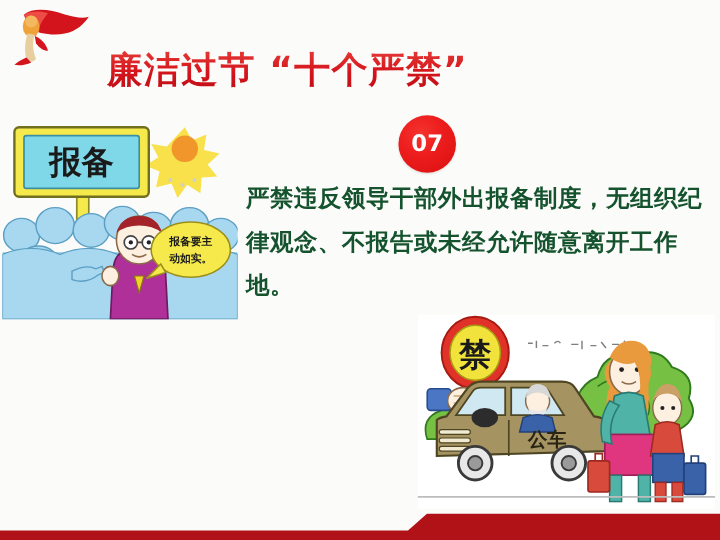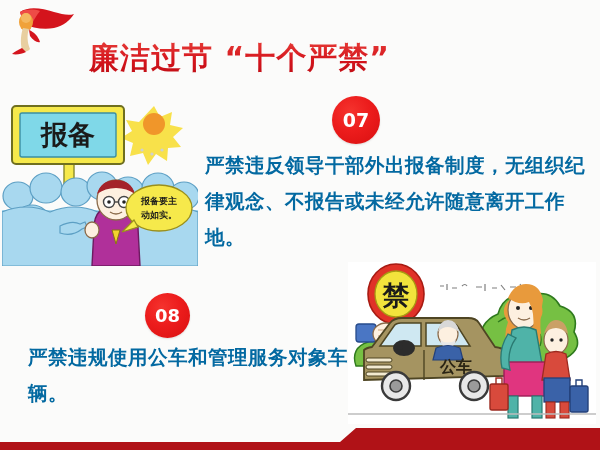--- a/index.html
+++ b/index.html
@@ -58,21 +58,21 @@
     justify-content: center;
     box-shadow: 0 1px 2px rgba(0,0,0,0.12);
     font-family: "DejaVu Sans", "Liberation Sans", sans-serif;
   }
   #badge07 { left: 332px; top: 96px; width: 48px; height: 48px; font-size: 19px; }
   #badge08 { left: 145px; top: 293px; width: 45px; height: 45px; font-size: 18px; }
 
   
   .para {
     position: absolute;
-    color: #0369a1;
+    color: #14532d;
     font-weight: bold;
     font-family: "DejaVu Sans", "Liberation Sans", sans-serif;
   }
   #para07 {
     left: 205px;
     top: 148px;
     width: 390px;
     font-size: 19.5px;
     line-height: 36px;
     letter-spacing: 0.5px;
@@ -191,23 +191,21 @@
 
       <g>
         <ellipse cx="157" cy="120" rx="33" ry="23" fill="#f6e94b" stroke="#9a8f1c" stroke-width="1.3"></ellipse>
         <path d="M132 132 l-12 12 16 -5 Z" fill="#f6e94b" stroke="#9a8f1c" stroke-width="1.3"></path>
         <text x="157" y="116" text-anchor="middle" font-size="9" font-weight="bold" font-family="DejaVu Sans, Liberation Sans, sans-serif" fill="#1a1a1a">报备要主</text>
         <text x="157" y="130" text-anchor="middle" font-size="9" font-weight="bold" font-family="DejaVu Sans, Liberation Sans, sans-serif" fill="#1a1a1a">动如实。</text>
       </g>
     </svg>
   </div>
 
-  <div class="badge" id="badge08">08</div>
-
-  <div class="para" id="para08">严禁违规使用公车和管理服务对象车辆。</div>
+
 
   <div class="illus2">
     <svg width="248" height="162" viewBox="0 0 248 162">
       <rect x="0" y="0" width="248" height="162" fill="#ffffff"></rect>
 
       <g>
         <path d="M132 96 q-6 -34 18 -44 q6 -22 30 -18 q22 -8 32 10 q20 6 14 26 q10 16 -8 26 q-6 14 -26 10 q-20 10 -34 -2 q-20 4 -26 -8 Z" fill="#76c043" stroke="#2f7a1e" stroke-width="1.6"></path>
         <path d="M150 60 q14 -10 26 -4 M166 48 q12 2 18 12 M186 66 q10 6 6 18" stroke="#2f7a1e" stroke-width="1.3" fill="none"></path>
         <path d="M8 104 q-6 -18 12 -24 q10 -14 26 -6 q14 -8 20 8 q10 10 -2 22 Z" fill="#76c043" stroke="#2f7a1e" stroke-width="1.4"></path>
       </g>

